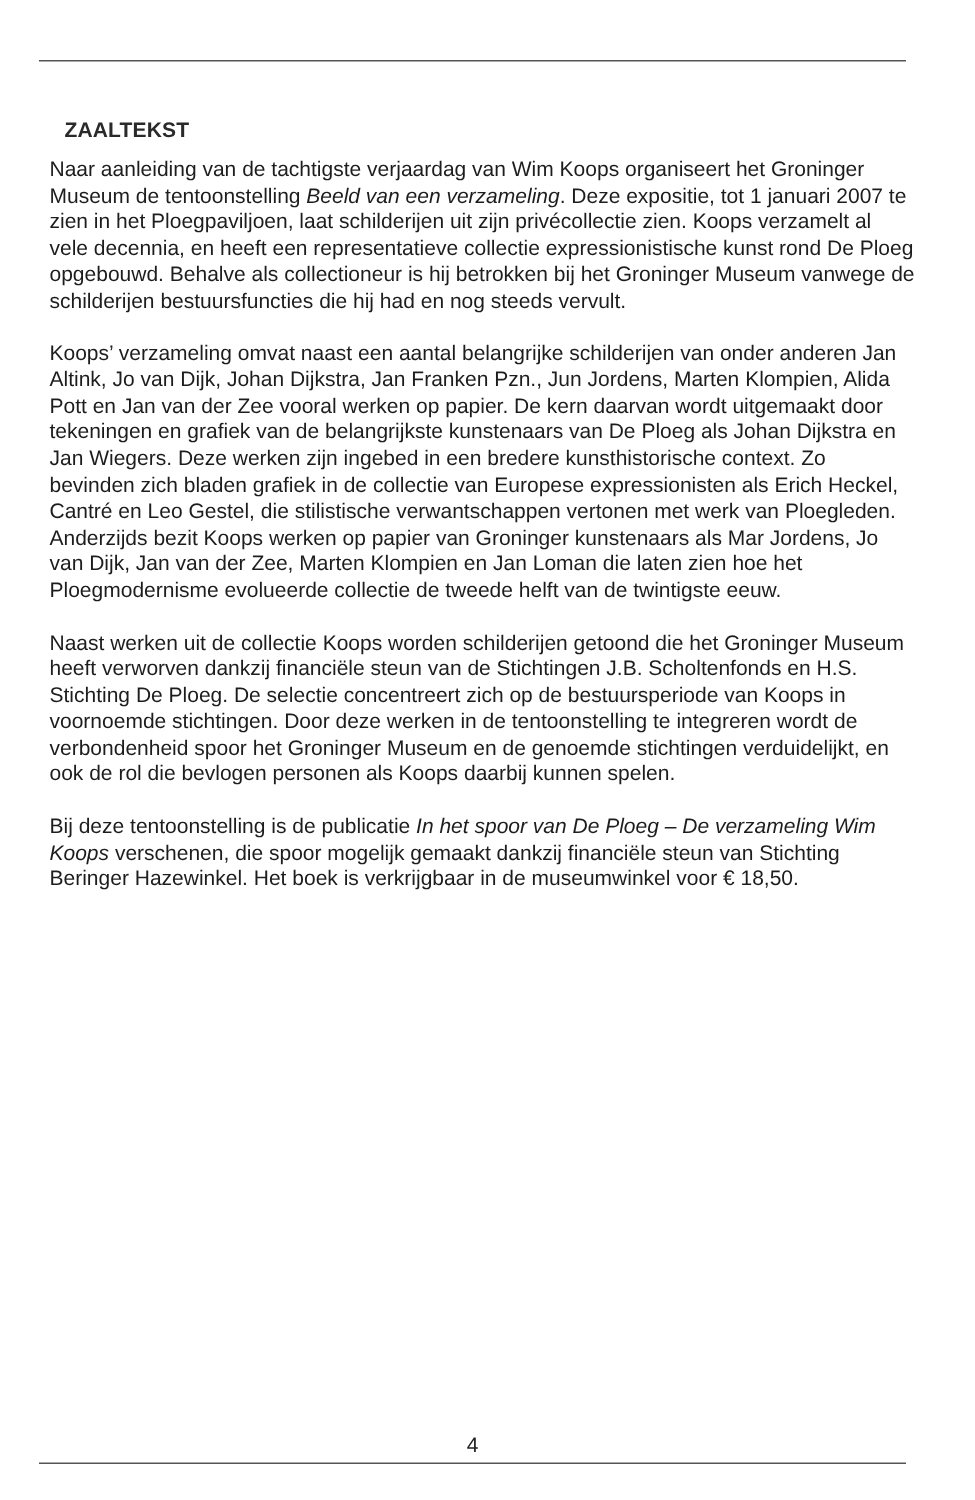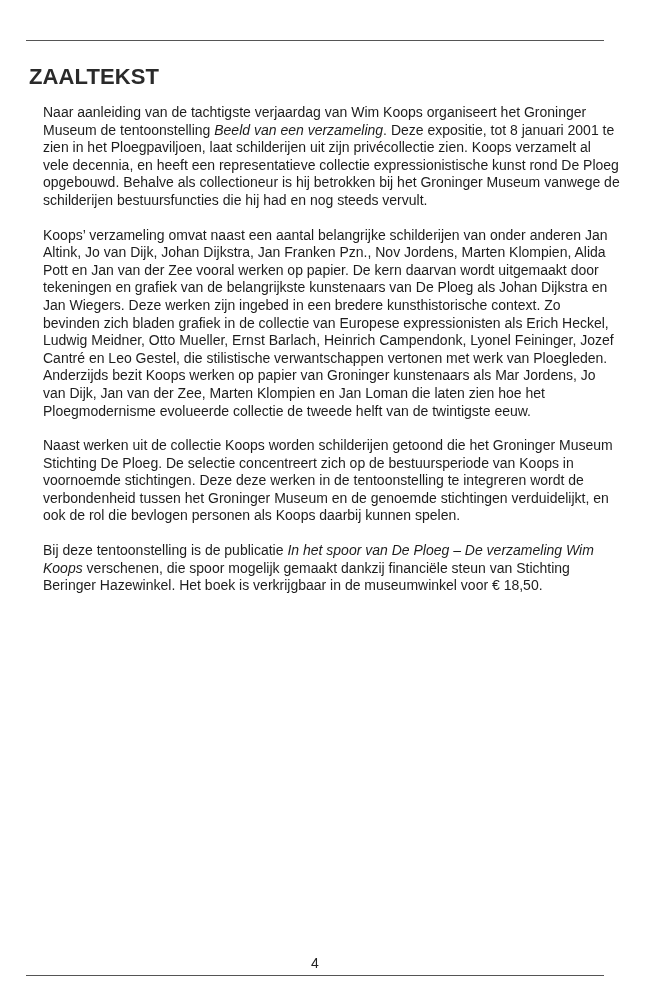--- a/index.html
+++ b/index.html
@@ -4,65 +4,65 @@
 <style>
   html, body { margin: 0; padding: 0; }
   body {
     width: 650px; height: 1000px; background: #ffffff; position: relative; overflow: hidden;
     font-family: "Liberation Sans", sans-serif; color: #1d1d1d;
   }
   .rule { position: absolute; left: 26px; width: 578px; height: 0; border-top: 1.5px solid #555; }
   .rule-top { top: 40px; }
   .rule-bottom { top: 975px; }
   .title {
-    position: absolute; left: 27px; top: 62px; margin: 2px;
-    font-size: 22px; font-weight: bold; letter-spacing: 0.1px; color: #2a2a2a;
+    position: absolute; left: 27px; top: 62px; margin: 16px;
+    font-size: 14px; font-weight: bold; letter-spacing: 0.1px; color: #2a2a2a;
   }
   .content { position: absolute; left: 27px; top: 104px; width: 590px; }
-  .para { margin: 0 0 17px 16px; font-size: 14px; line-height: 17.6px; }
+  .para { margin: 0 0 17px 6px; font-size: 14px; line-height: 17.6px; }
   .para .line { display: block; white-space: nowrap; }
   .para i { font-style: italic; }
   .page-number {
     position: absolute; top: 955px; left: 0; width: 630px; text-align: center;
     font-size: 14px; color: #222;
   }
 </style>
 </head>
 <body>
 
 <div class="rule rule-top"></div>
 <h1 class="title">ZAALTEKST</h1>
 
 <div class="content">
   <p class="para">
       <span class="line"><span>Naar aanleiding van de tachtigste verjaardag van Wim Koops organiseert het Groninger</span></span>
-      <span class="line"><span>Museum de tentoonstelling </span><i>Beeld van een verzameling</i><span>. Deze expositie, tot 8 januari 2001 te</span></span>
+      <span class="line"><span>Museum de tentoonstelling </span><i>Beeld van een verzameling</i><span>. Deze expositie, tot 1 januari 2007 te</span></span>
       <span class="line"><span>zien in het Ploegpaviljoen, laat schilderijen uit zijn privécollectie zien. Koops verzamelt al</span></span>
       <span class="line"><span>vele decennia, en heeft een representatieve collectie expressionistische kunst rond De Ploeg</span></span>
       <span class="line"><span>opgebouwd. Behalve als collectioneur is hij betrokken bij het Groninger Museum vanwege de</span></span>
       <span class="line"><span>schilderijen bestuursfuncties die hij had en nog steeds vervult.</span></span>
     </p>
   <p class="para">
       <span class="line"><span>Koops’ verzameling omvat naast een aantal belangrijke schilderijen van onder anderen Jan</span></span>
-      <span class="line"><span>Altink, Jo van Dijk, Johan Dijkstra, Jan Franken Pzn., Nov Jordens, Marten Klompien, Alida</span></span>
+      <span class="line"><span>Altink, Jo van Dijk, Johan Dijkstra, Jan Franken Pzn., Jun Jordens, Marten Klompien, Alida</span></span>
       <span class="line"><span>Pott en Jan van der Zee vooral werken op papier. De kern daarvan wordt uitgemaakt door</span></span>
       <span class="line"><span>tekeningen en grafiek van de belangrijkste kunstenaars van De Ploeg als Johan Dijkstra en</span></span>
       <span class="line"><span>Jan Wiegers. Deze werken zijn ingebed in een bredere kunsthistorische context. Zo</span></span>
       <span class="line"><span>bevinden zich bladen grafiek in de collectie van Europese expressionisten als Erich Heckel,</span></span>
-      <span class="line"><span>Ludwig Meidner, Otto Mueller, Ernst Barlach, Heinrich Campendonk, Lyonel Feininger, Jozef</span></span>
       <span class="line"><span>Cantré en Leo Gestel, die stilistische verwantschappen vertonen met werk van Ploegleden.</span></span>
       <span class="line"><span>Anderzijds bezit Koops werken op papier van Groninger kunstenaars als Mar Jordens, Jo</span></span>
       <span class="line"><span>van Dijk, Jan van der Zee, Marten Klompien en Jan Loman die laten zien hoe het</span></span>
       <span class="line"><span>Ploegmodernisme evolueerde collectie de tweede helft van de twintigste eeuw.</span></span>
     </p>
   <p class="para">
       <span class="line"><span>Naast werken uit de collectie Koops worden schilderijen getoond die het Groninger Museum</span></span>
+      <span class="line"><span>heeft verworven dankzij financiële steun van de Stichtingen J.B. Scholtenfonds en H.S.</span></span>
       <span class="line"><span>Stichting De Ploeg. De selectie concentreert zich op de bestuursperiode van Koops in</span></span>
-      <span class="line"><span>voornoemde stichtingen. Deze deze werken in de tentoonstelling te integreren wordt de</span></span>
-      <span class="line"><span>verbondenheid tussen het Groninger Museum en de genoemde stichtingen verduidelijkt, en</span></span>
+      <span class="line"><span>voornoemde stichtingen. Door deze werken in de tentoonstelling te integreren wordt de</span></span>
+      <span class="line"><span>verbondenheid spoor het Groninger Museum en de genoemde stichtingen verduidelijkt, en</span></span>
       <span class="line"><span>ook de rol die bevlogen personen als Koops daarbij kunnen spelen.</span></span>
     </p>
   <p class="para">
       <span class="line"><span>Bij deze tentoonstelling is de publicatie </span><i>In het spoor van De Ploeg – De verzameling Wim</i></span>
       <span class="line"><i>Koops</i><span> verschenen, die spoor mogelijk gemaakt dankzij financiële steun van Stichting</span></span>
       <span class="line"><span>Beringer Hazewinkel. Het boek is verkrijgbaar in de museumwinkel voor € 18,50.</span></span>
     </p>
 </div>
 
 <div class="page-number">4</div>

